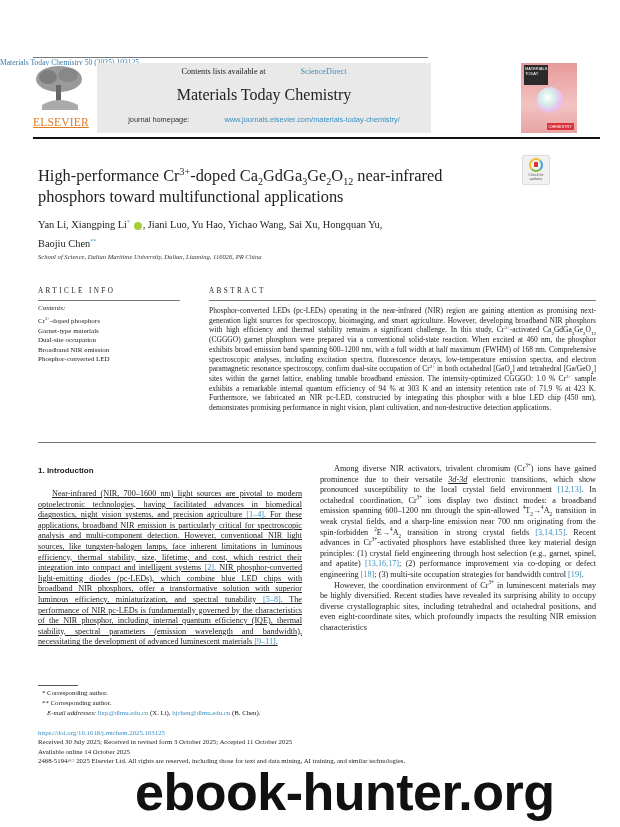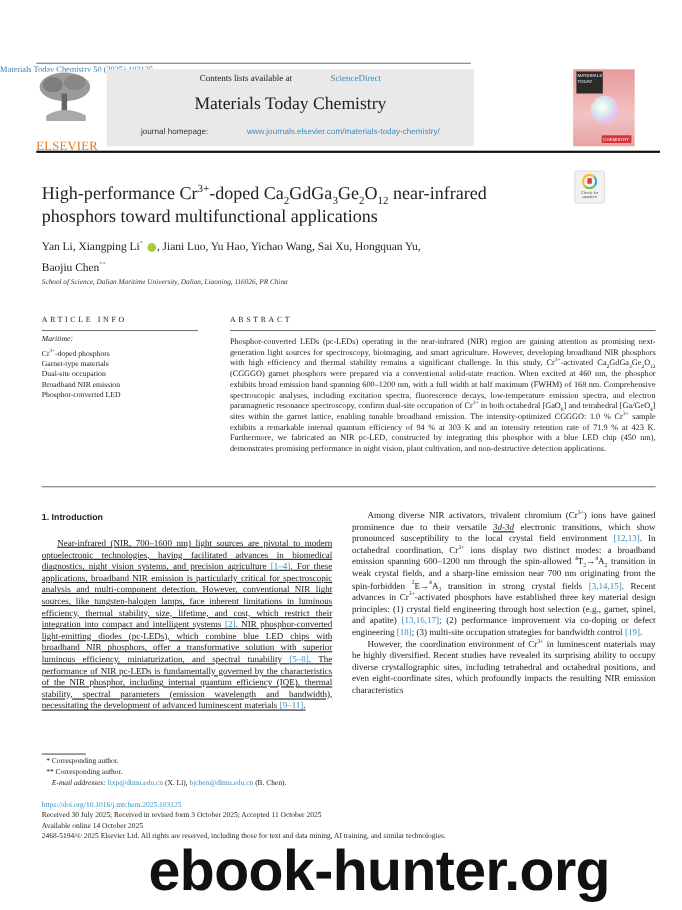--- a/index.html
+++ b/index.html
@@ -2,21 +2,21 @@
 <html><head>
 <meta charset="utf-8">
 <style>
   html, body { margin: 0; padding: 0; background: #ffffff; }
   body { width: 620px; height: 827px; position: relative; overflow: hidden; font-family: "Liberation Serif", "DejaVu Serif", serif; color: #1a1a1a; }
   .citation-line { position: absolute; top: 38px; left: 0; width: 612px; text-align: left; font-size: 7.6px; color: #3a7ba8; margin-top: 20px; }
   .top-rule { position: absolute; top: 57px; left: 33px; width: 395px; height: 1px; background: #777; }
   .header-band { position: absolute; top: 63px; left: 33px; width: 567px; height: 72px; }
   .elsevier-logo { position: absolute; left: 0; top: 0; width: 66px; height: 70px; }
   .elsevier-logo .tree { width: 50px; height: 45px; margin: 2px 0 0 1px; }
-  .elsevier-logo .wordmark { font-size: 11.5px; color: #e07b24; letter-spacing: 0.2px; margin-top: 12px; }
+  .elsevier-logo .wordmark { font-size: 11.5px; color: #e07b24; letter-spacing: 0.2px; margin-top: 2px; text-decoration: underline; }
   .masthead { position: absolute; left: 64px; top: 0; width: 334px; height: 70px; background: #e9e9e9; text-align: center; }
   .masthead .contents { font-size: 8.2px; margin-top: 4px; color: #222; }
   .masthead .contents a, .masthead .homepage a { color: #3a8fc0; text-decoration: none; padding-left: 33px; }
   .masthead .journal-title { font-size: 16px; margin-top: 10px; color: #222; }
   .masthead .homepage { font-family: "Liberation Sans", sans-serif; font-size: 7.4px; margin-top: 11px; color: #333; }
   .cover { position: absolute; left: 488px; top: 0; width: 56px; height: 70px; background: linear-gradient(180deg, #e79a9a 0%, #f3c2c2 60%, #e7a3a3 100%); overflow: hidden; }
   .cover .cover-label { position: absolute; left: 3px; top: 2px; width: 24px; height: 20px; background: #2a2a2a; color: #fff; font-family: "Liberation Sans", sans-serif; font-size: 4px; line-height: 5px; padding: 1px; box-sizing: border-box; }
   .cover .cover-orb { position: absolute; left: 16px; top: 24px; width: 26px; height: 26px; border-radius: 50%; background: radial-gradient(circle at 40% 40%, #ffffff 0%, #d6f0e8 30%, #e8c1ef 60%, #f5b7b7 100%); }
   .cover .cover-tag { position: absolute; right: 3px; bottom: 3px; background: #d8323a; color: #fff; font-family: "Liberation Sans", sans-serif; font-size: 4px; padding: 1px 2px; }
   .thick-rule { position: absolute; top: 137px; left: 33px; width: 567px; height: 2px; background: #111; }
@@ -115,21 +115,21 @@
 </div>
 
 <div class="affiliation">School of Science, Dalian Maritime University, Dalian, Liaoning, 116026, PR China</div>
 
 <div class="ai-heading">ARTICLE INFO</div>
 <div class="abs-heading">ABSTRACT</div>
 <div class="ai-rule"></div>
 <div class="abs-rule"></div>
 
 <div class="keywords">
-  <div class="kw-label">Maritime:</div>
+  <div class="kw-label">Contents:</div>
   <div><span>Cr</span><sup>3+</sup><span>-doped phosphors</span></div>
   <div>Garnet-type materials</div>
   <div>Dual-site occupation</div>
   <div>Broadband NIR emission</div>
   <div>Phosphor-converted LED</div>
 </div>
 
 <div class="abstract-text"><span>Phosphor-converted LEDs (pc-LEDs) operating in the near-infrared (NIR) region are gaining attention as promising next-generation light sources for spectroscopy, bioimaging, and smart agriculture. However, developing broadband NIR phosphors with high efficiency and thermal stability remains a significant challenge. In this study, Cr</span><sup>3+</sup><span>-activated Ca</span><sub>2</sub><span>GdGa</span><sub>3</sub><span>Ge</span><sub>2</sub><span>O</span><sub>12</sub><span> (CGGGO) garnet phosphors were prepared via a conventional solid-state reaction. When excited at 460 nm, the phosphor exhibits broad emission band spanning 600–1200 nm, with a full width at half maximum (FWHM) of 168 nm. Comprehensive spectroscopic analyses, including excitation spectra, fluorescence decays, low-temperature emission spectra, and electron paramagnetic resonance spectroscopy, confirm dual-site occupation of Cr</span><sup>3+</sup><span> in both octahedral [GaO</span><sub>6</sub><span>] and tetrahedral [Ga/GeO</span><sub>4</sub><span>] sites within the garnet lattice, enabling tunable broadband emission. The intensity-optimized CGGGO: 1.0 % Cr</span><sup>3+</sup><span> sample exhibits a remarkable internal quantum efficiency of 94 % at 303 K and an intensity retention rate of 71.9 % at 423 K. Furthermore, we fabricated an NIR pc-LED, constructed by integrating this phosphor with a blue LED chip (450 nm), demonstrates promising performance in night vision, plant cultivation, and non-destructive detection applications.</span></div>
 <div class="abs-end-rule"></div>
 

